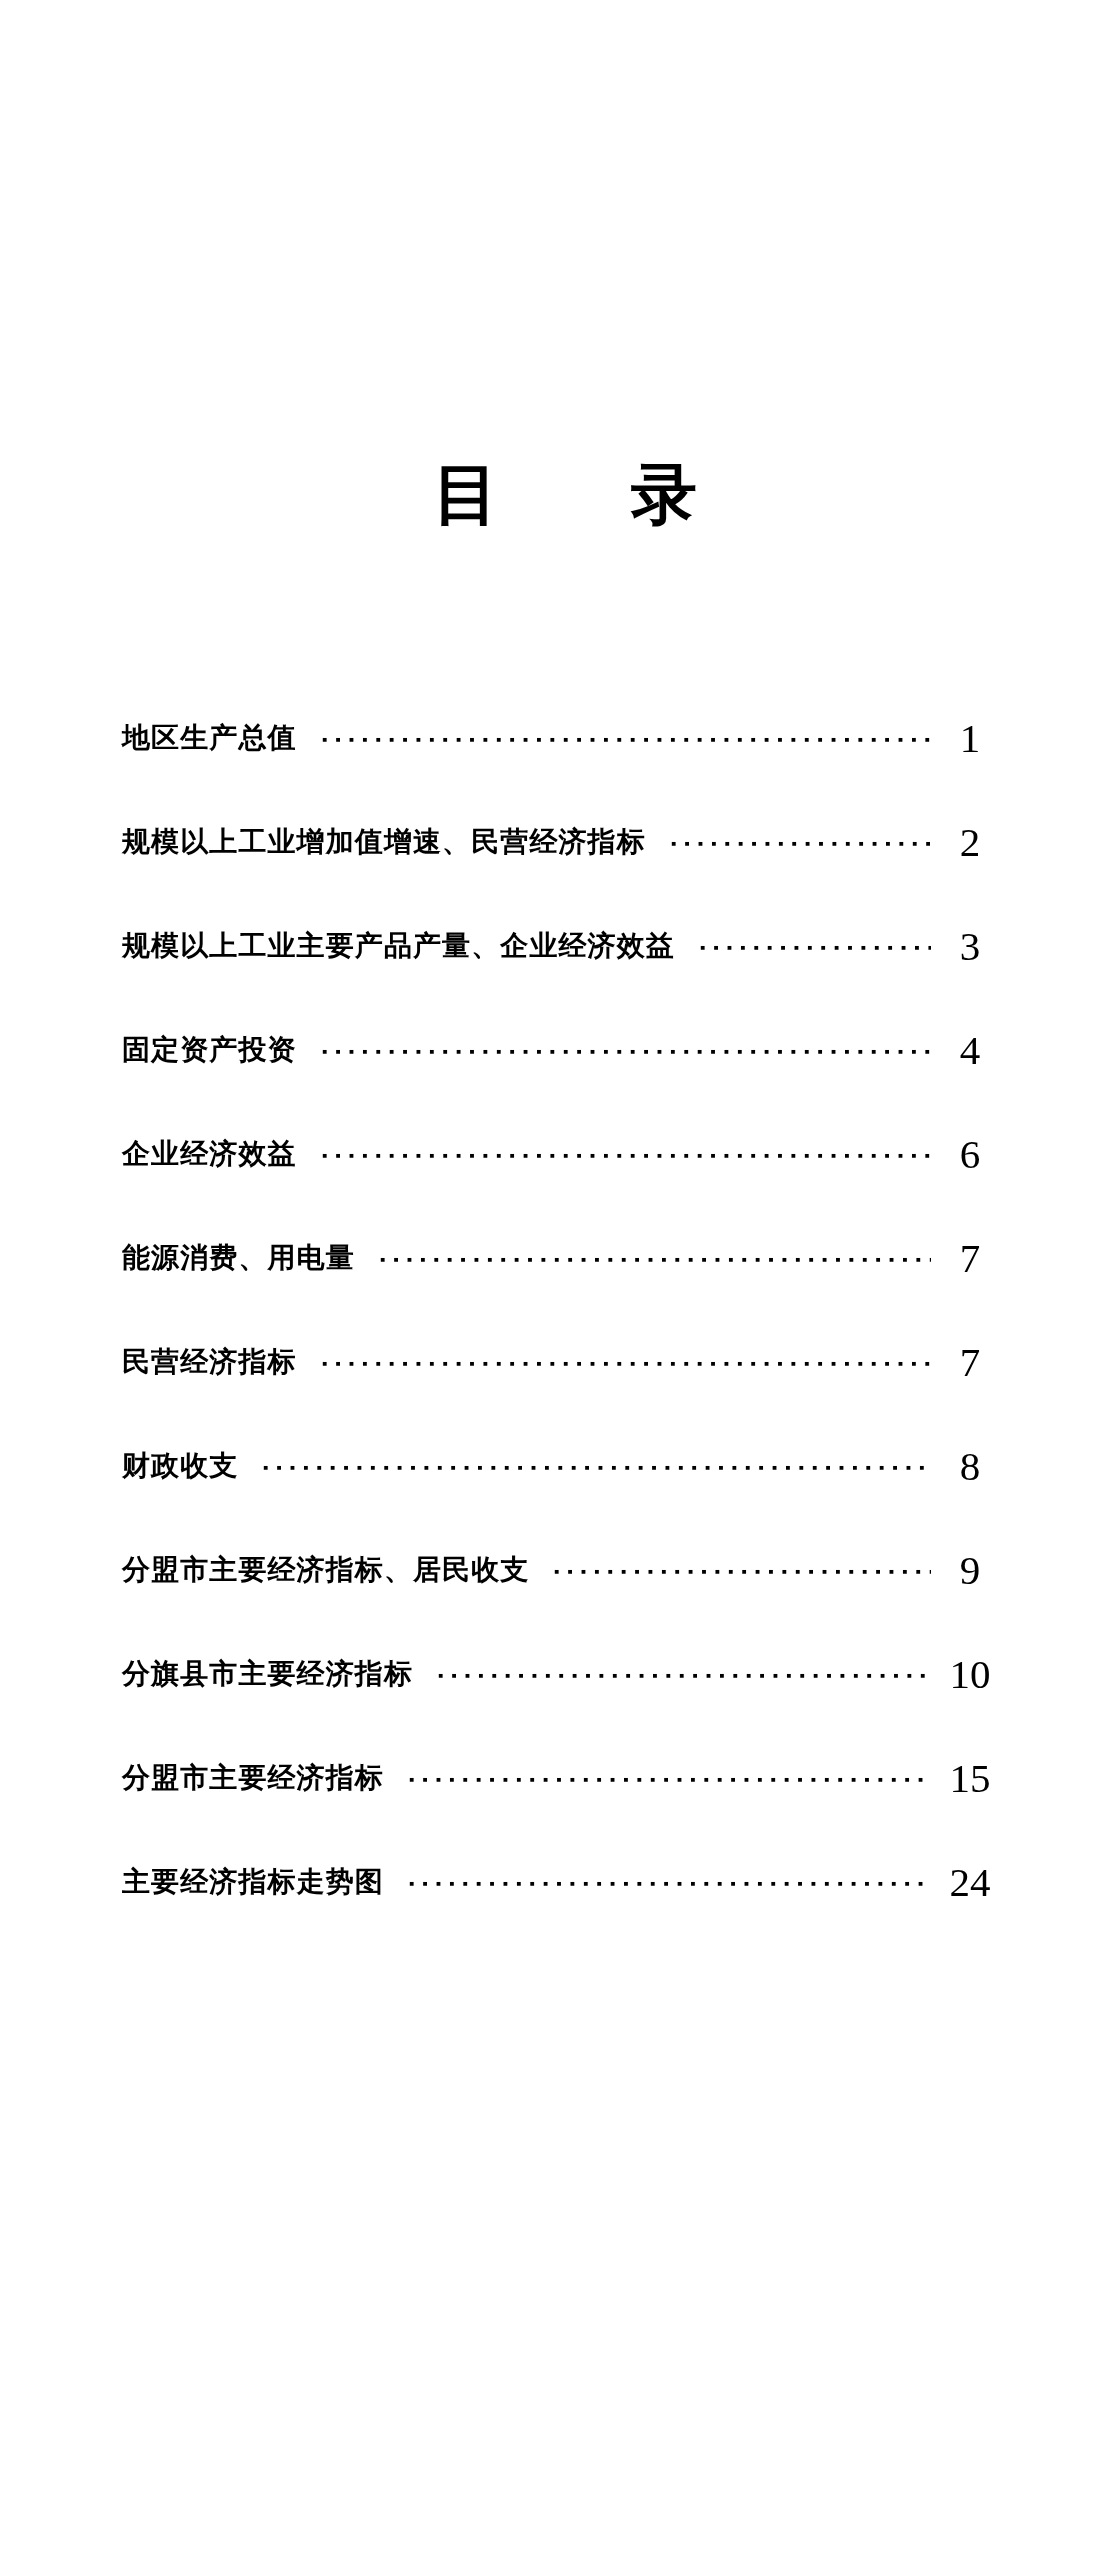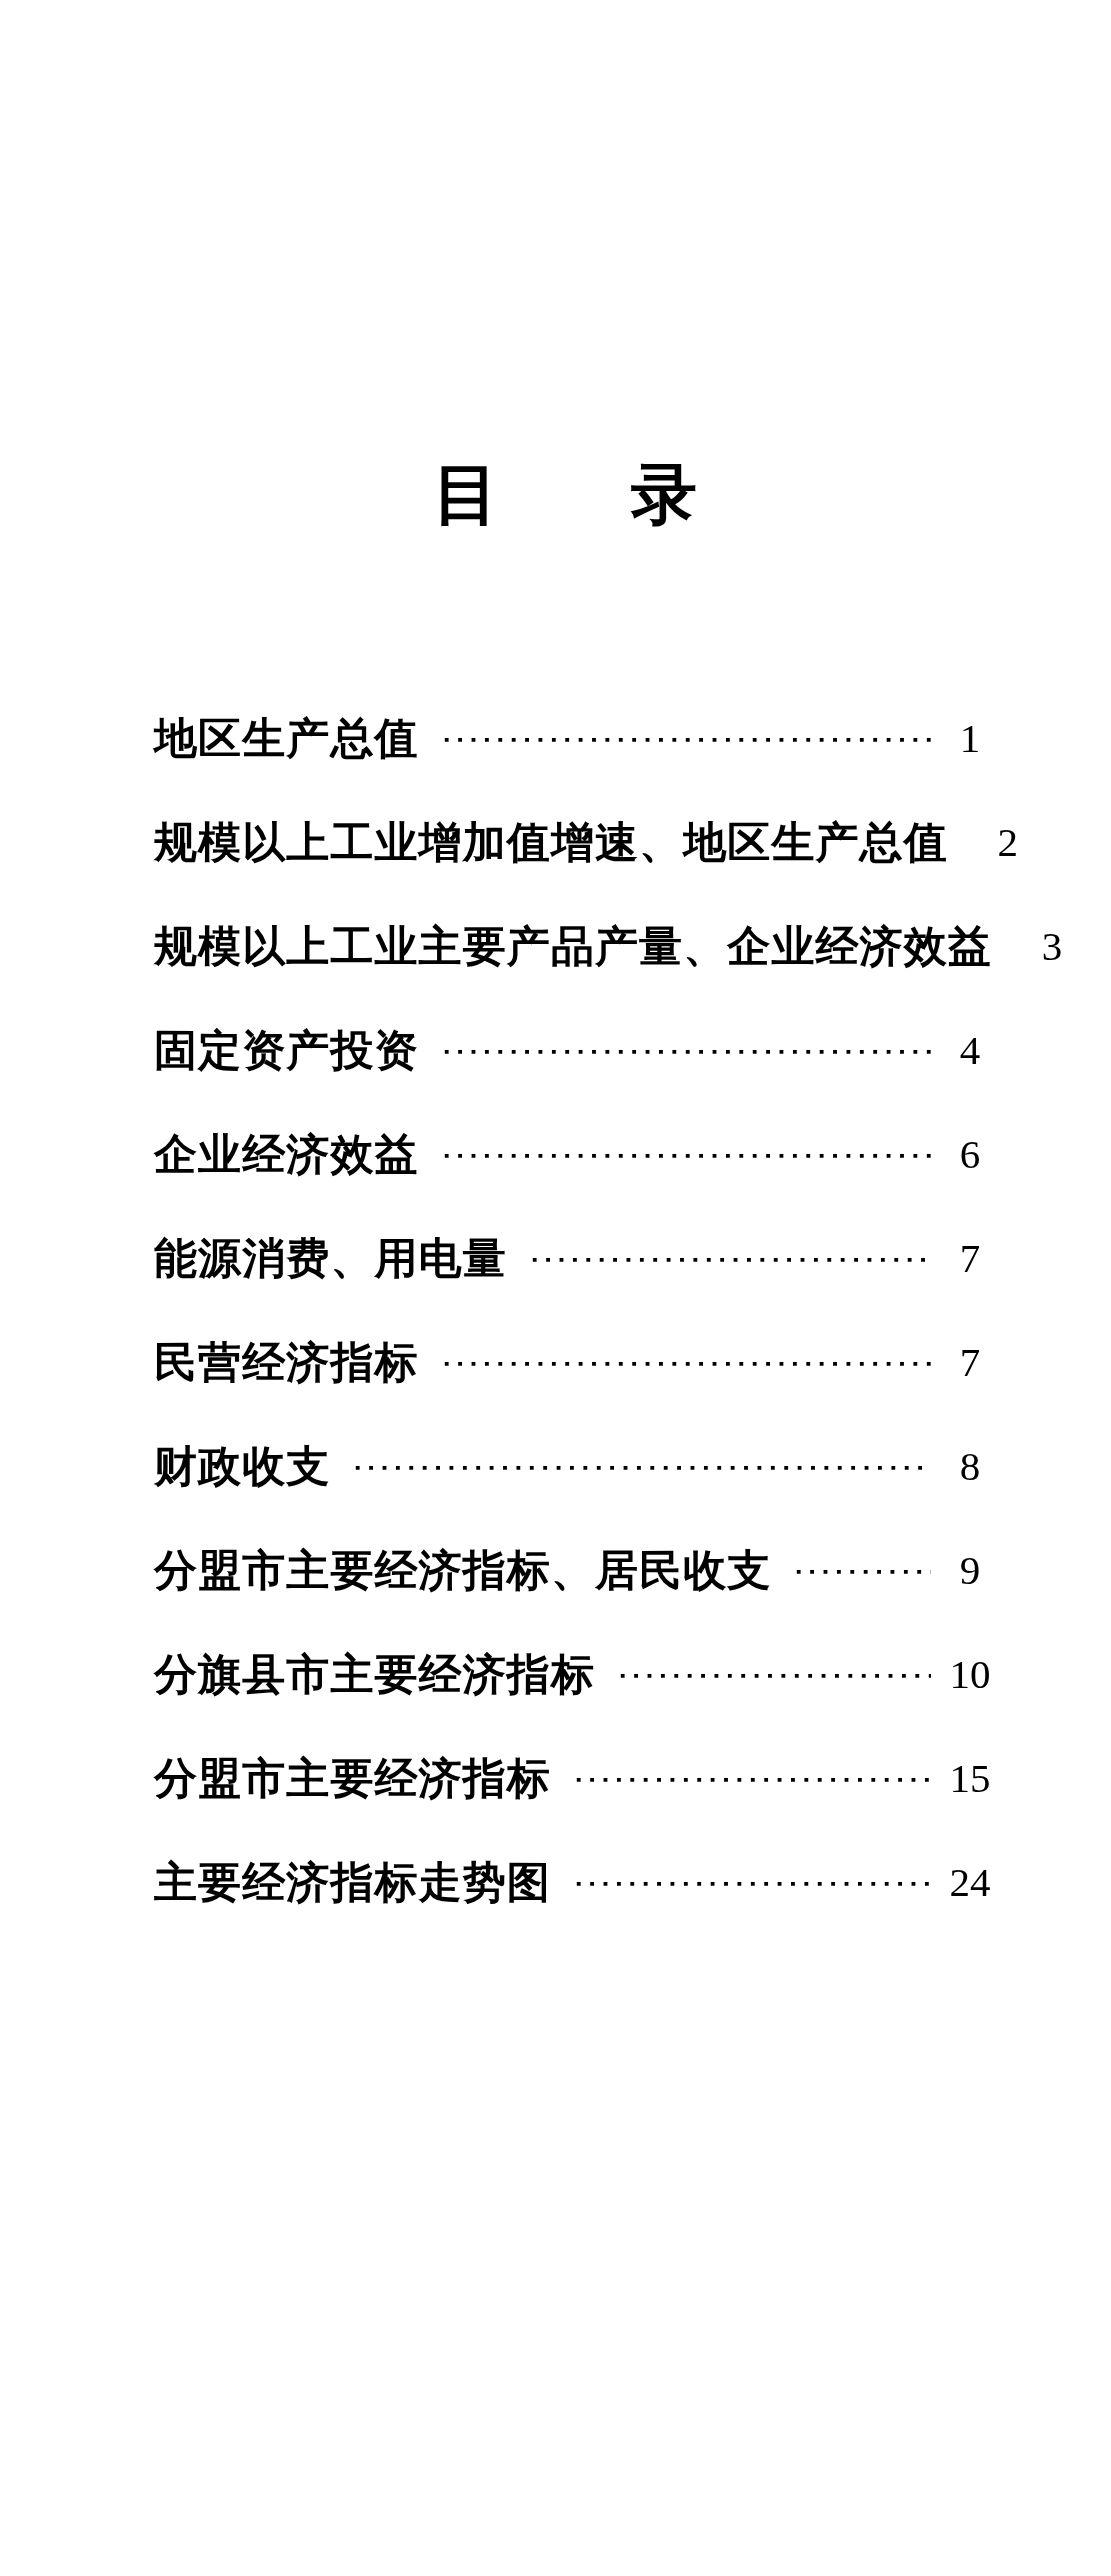--- a/index.html
+++ b/index.html
@@ -40,26 +40,25 @@
     top: 686px;
     left: 122px;
     width: 877px;
   }
   .toc-row {
     display: flex;
     align-items: center;
     height: 104px;
   }
   .toc-label {
-    font-size: 43px;
+    font-size: 28px;
     font-weight: 700;
     letter-spacing: 1.1px;
     line-height: 1;
     white-space: nowrap;
-    margin-left: 32px;
   }
   .toc-leader {
     flex: 1 1 auto;
     height: 5.7px;
     margin: 2.8px 10px 0 21px;
     background-image: radial-gradient(circle 2.3px at 6.7px 2.8px, #000000 97%, rgba(0,0,0,0) 100%);
     background-size: 13.4px 5.7px;
     background-repeat: repeat-x;
     background-position: left center;
   }
@@ -81,21 +80,21 @@
 
   <div class="toc-list">
 
     <div class="toc-row">
       <span class="toc-label">地区生产总值</span>
       <span class="toc-leader"></span>
       <span class="toc-page">1</span>
     </div>
 
     <div class="toc-row">
-      <span class="toc-label">规模以上工业增加值增速、地区生产总值</span>
+      <span class="toc-label">规模以上工业增加值增速、民营经济指标</span>
       <span class="toc-leader"></span>
       <span class="toc-page">2</span>
     </div>
 
     <div class="toc-row">
       <span class="toc-label">规模以上工业主要产品产量、企业经济效益</span>
       <span class="toc-leader"></span>
       <span class="toc-page">3</span>
     </div>
 

